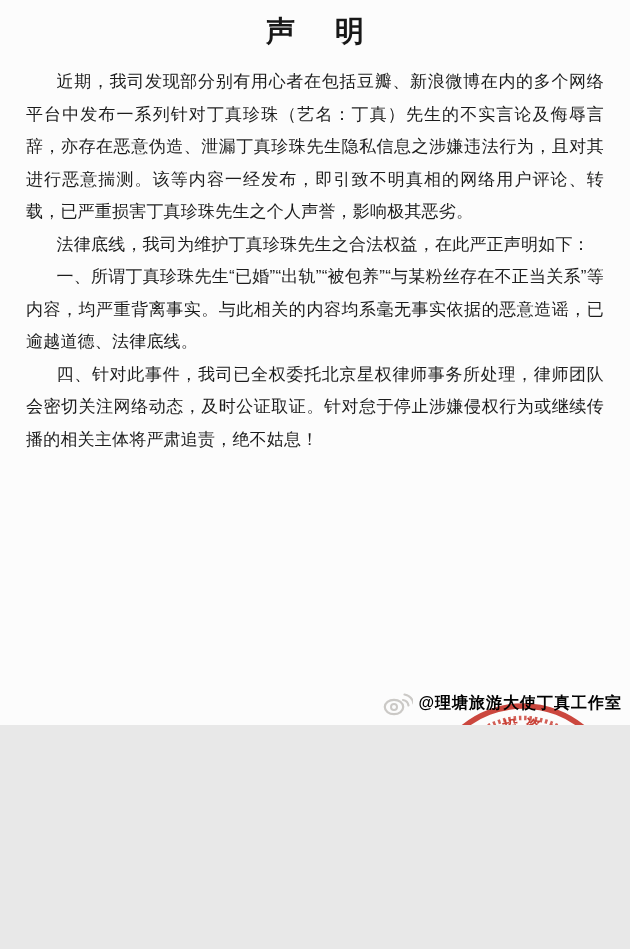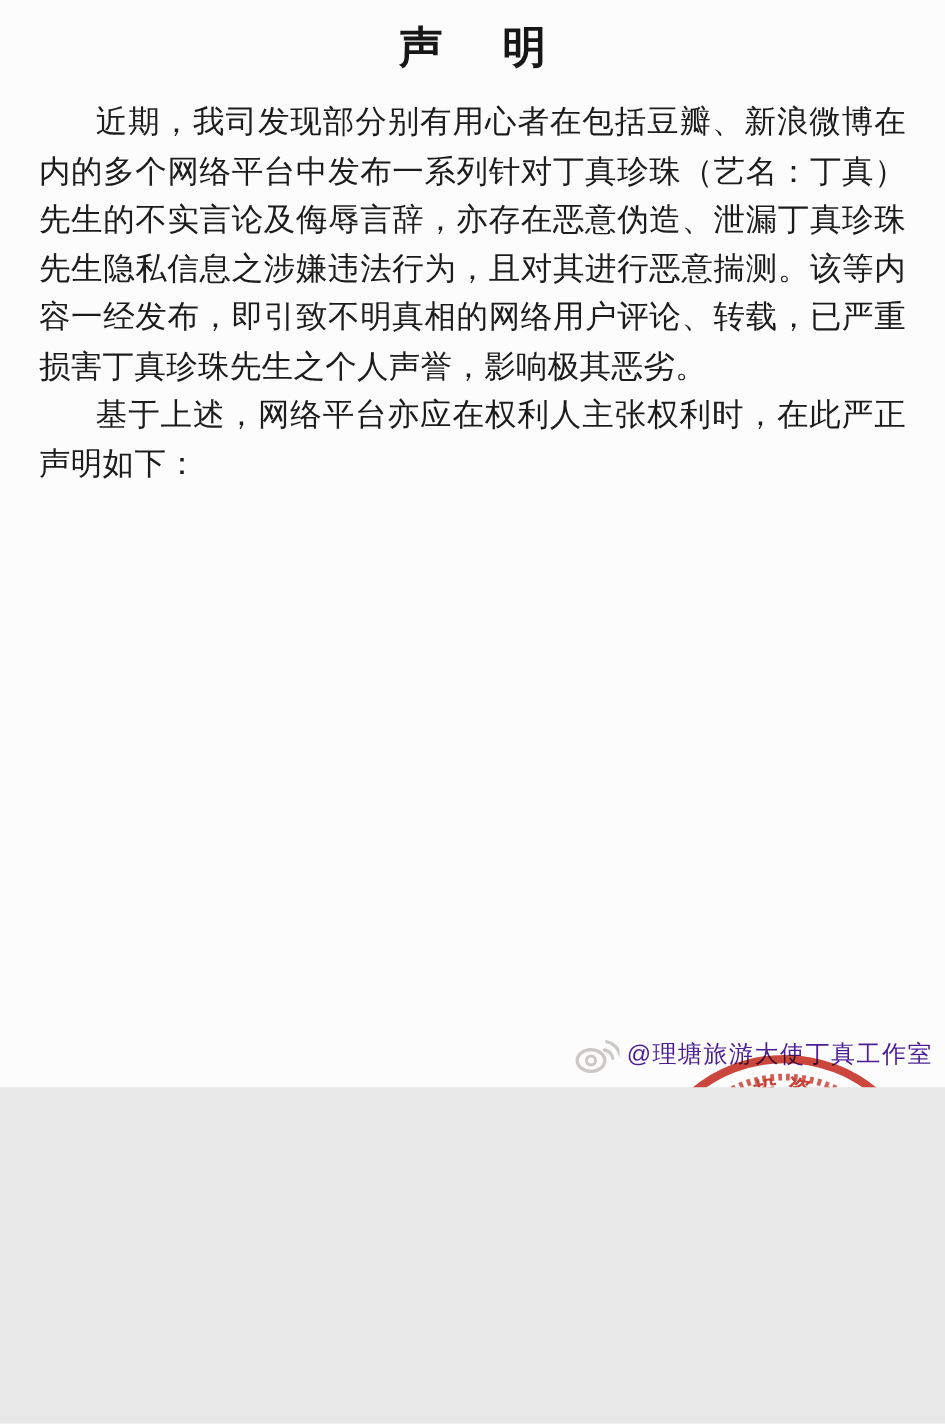--- a/index.html
+++ b/index.html
@@ -18,21 +18,21 @@
     margin: 6px 0 14px 0;
     text-align: center;
     font-size: 29px;
     font-weight: bold;
     letter-spacing: 16px;
     text-indent: 16px; 
     color: #171717;
   }
   .doc-body p {
     margin: 0;
-    font-size: 21px;
+    font-size: 17px;
     line-height: 32.5px;
     text-align: justify;
     text-indent: 1.8em;
     letter-spacing: 0.2px;
   }
   .doc-body p.extra-indent { text-indent: 3.2em; }
   .signature {
     position: absolute;
     left: 318px;
     top: 758px;
@@ -67,33 +67,36 @@
     right: 8px;
     bottom: 9px;
     display: flex;
     align-items: center;
     gap: 5px;
     z-index: 1;
   }
   .watermark .wm-text {
     font-size: 16px;
     letter-spacing: 1px;
-    color: #4c1d95;
+    color: #000000;
     white-space: nowrap;
+    font-weight: bold;
   }
 </style>
 </head>
 <body>
 
 <div class="page">
 
   <div class="doc-body">
     <h1 class="doc-title">声 明</h1>
     <p>近期，我司发现部分别有用心者在包括豆瓣、新浪微博在内的多个网络平台中发布一系列针对丁真珍珠（艺名：丁真）先生的不实言论及侮辱言辞，亦存在恶意伪造、泄漏丁真珍珠先生隐私信息之涉嫌违法行为，且对其进行恶意揣测。该等内容一经发布，即引致不明真相的网络用户评论、转载，已严重损害丁真珍珠先生之个人声誉，影响极其恶劣。</p>
-    <p>基于上述，网络平台亦应在权利人主张权利时，在此严正声明如下：</p>
+    <p>法律底线，我司为维护丁真珍珠先生之合法权益，在此严正声明如下：</p>
+    <p>一、所谓丁真珍珠先生“已婚”“出轨”“被包养”“与某粉丝存在不正当关系”等内容，均严重背离事实。与此相关的内容均系毫无事实依据的恶意造谣，已逾越道德、法律底线。</p>
+    <p>四、针对此事件，我司已全权委托北京星权律师事务所处理，律师团队会密切关注网络动态，及时公证取证。针对怠于停止涉嫌侵权行为或继续传播的相关主体将严肃追责，绝不姑息！</p>
   </div>
 
   <div class="signature">
     <div class="company">理塘县文旅体投资发展有限公司</div>
     <div class="date">二〇二一年二月二十一日</div>
   </div>
 
   <div class="seal">
     <svg viewBox="0 0 200 198" xmlns="http://www.w3.org/2000/svg">
 

